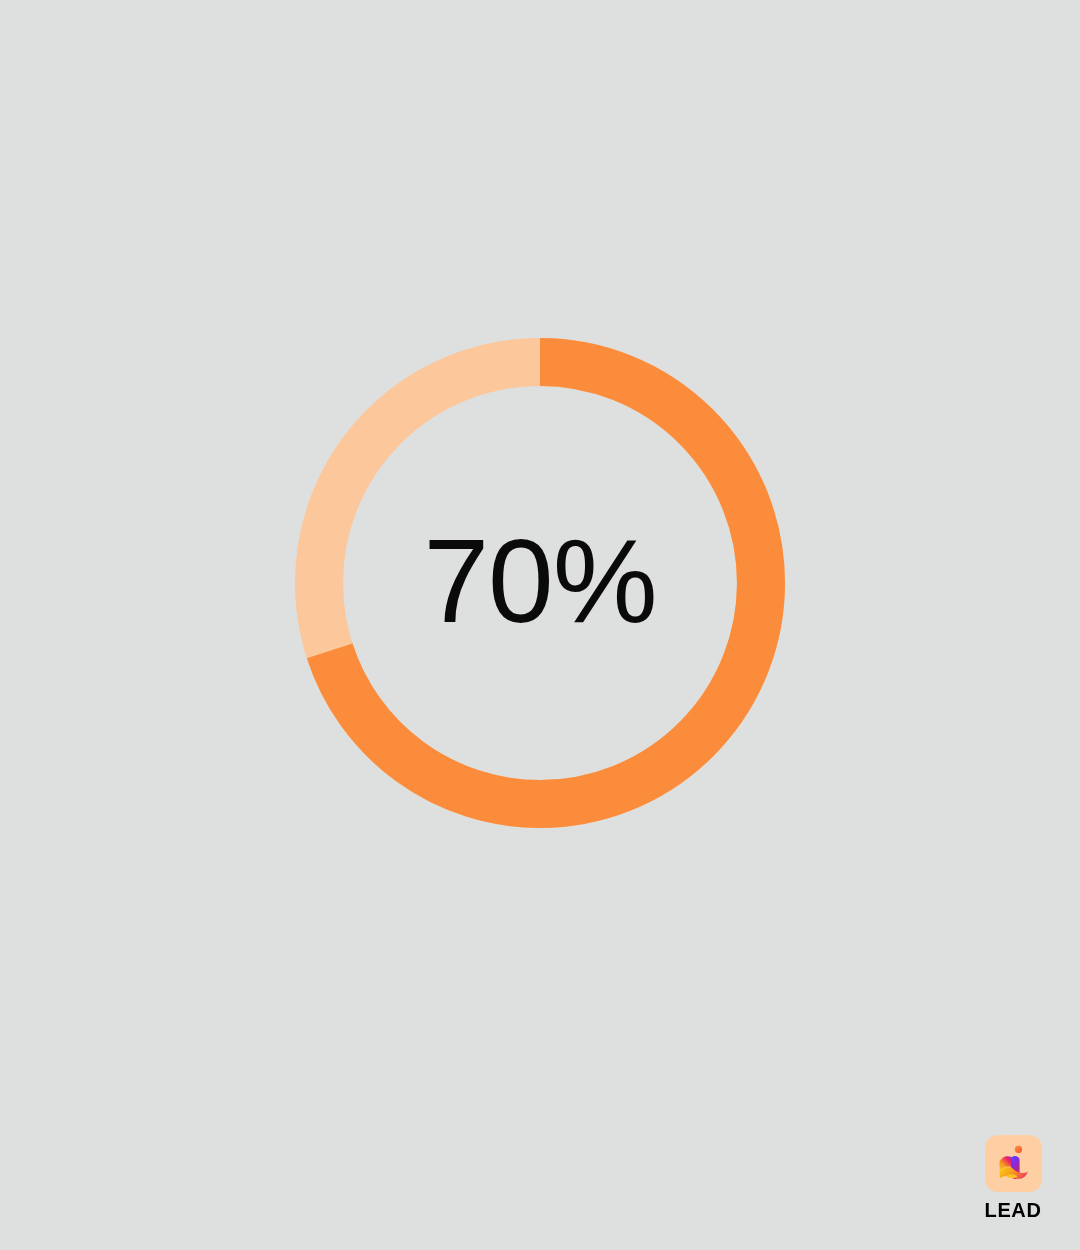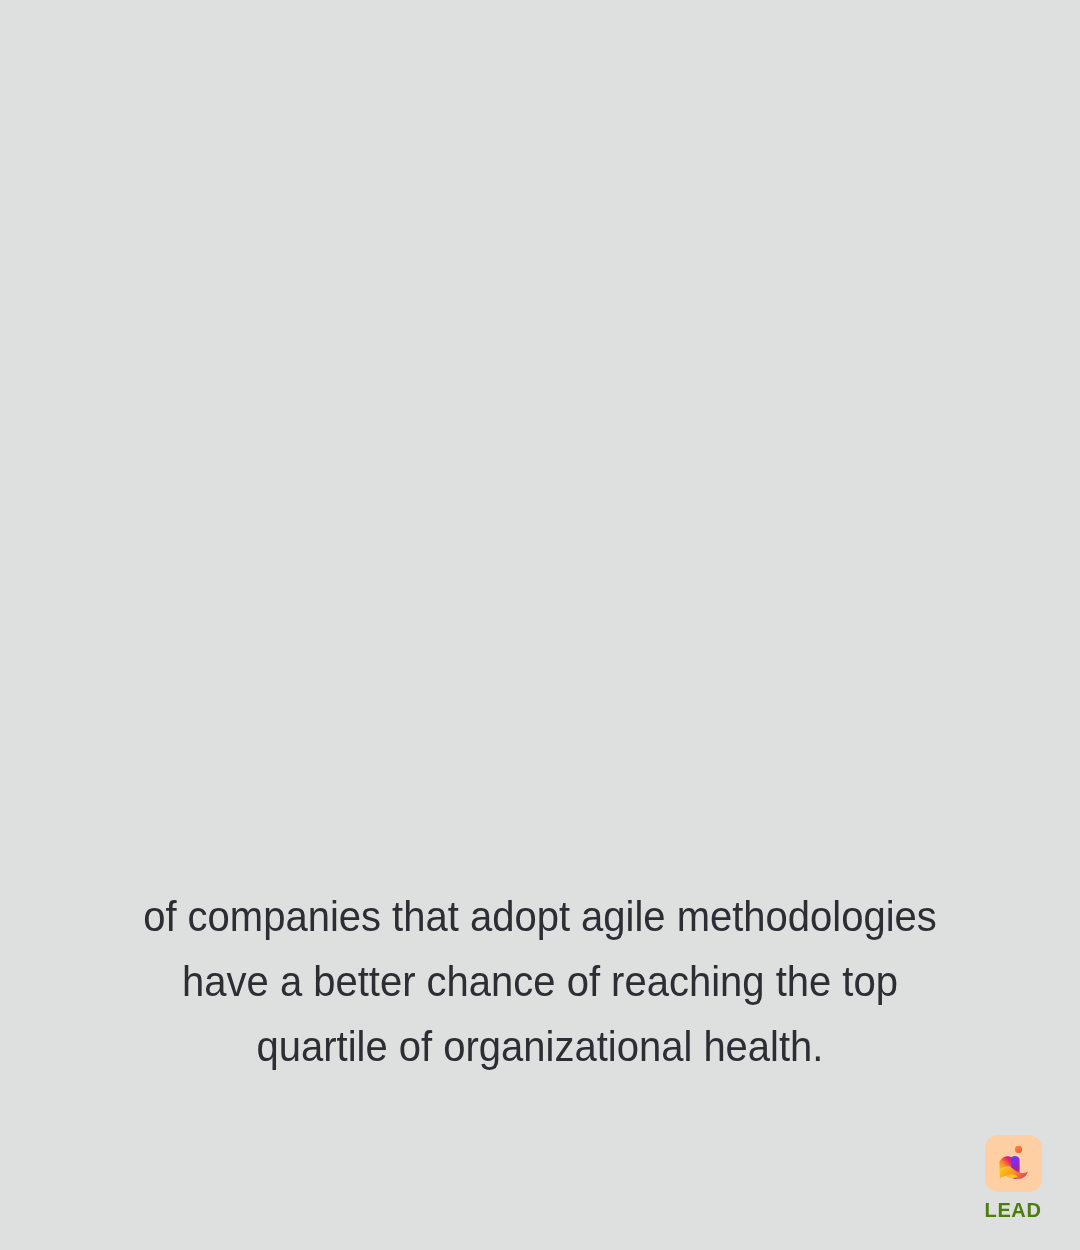--- a/index.html
+++ b/index.html
@@ -120,35 +120,41 @@
     width:57px;
     height:57px;
   }
   .logo-word {
     margin-top:7px;
     font-family:"Liberation Sans", sans-serif;
     font-weight:700;
     font-size:20px;
     line-height:22px;
     letter-spacing:0.6px;
-    color:#4d7c0f;
+    color:#000000;
   }
 </style>
 </head>
 <body>
 
 <div class="infographic">
 
 
-
-  <div class="caption-block">
-    <span class="caption-line">of companies that adopt agile methodologies</span>
-    <span class="caption-line">have a better chance of reaching the top</span>
-    <span class="caption-line">quartile of organizational health.</span>
+  <div class="donut-wrap">
+    <svg class="donut-svg" viewBox="0 0 490 490">
+
+      <circle cx="245" cy="245" r="221" fill="none" stroke="#fcc79b" stroke-width="48"></circle>
+
+      <circle id="donut-value-arc" cx="245" cy="245" r="221" fill="none" stroke="#fa8c3c" stroke-width="48" transform="rotate(-90 245 245)" stroke-dasharray="972.008767020682 1388.5839528866886"></circle>
+    </svg>
+    <div class="donut-center">
+      <span class="donut-value">70%</span>
+    </div>
   </div>
+
 
   <div class="logo-block">
     <div class="logo-tile">
       <svg class="logo-mark" viewBox="0 0 57 57">
         <defs>
           <linearGradient id="gTail" x1="0" y1="1" x2="1" y2="0">
             <stop offset="0%" stop-color="#f5c542"></stop>
             <stop offset="35%" stop-color="#f7941e"></stop>
             <stop offset="70%" stop-color="#ec1c6b"></stop>
             <stop offset="100%" stop-color="#7b2ff7"></stop>

